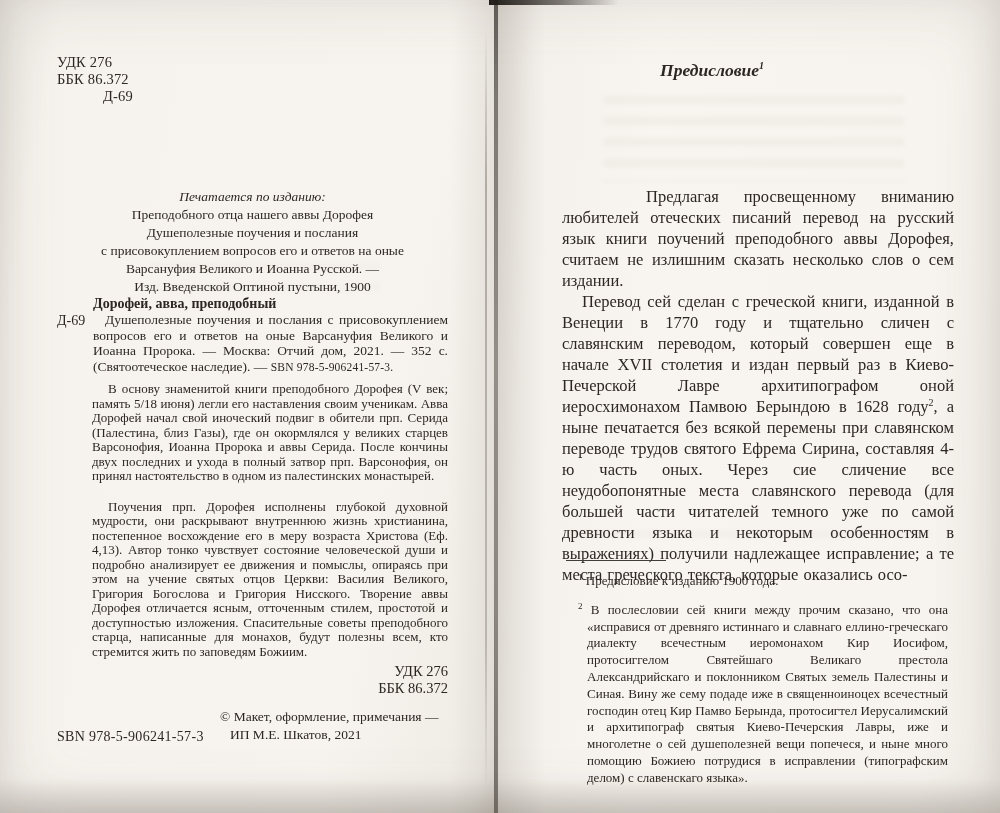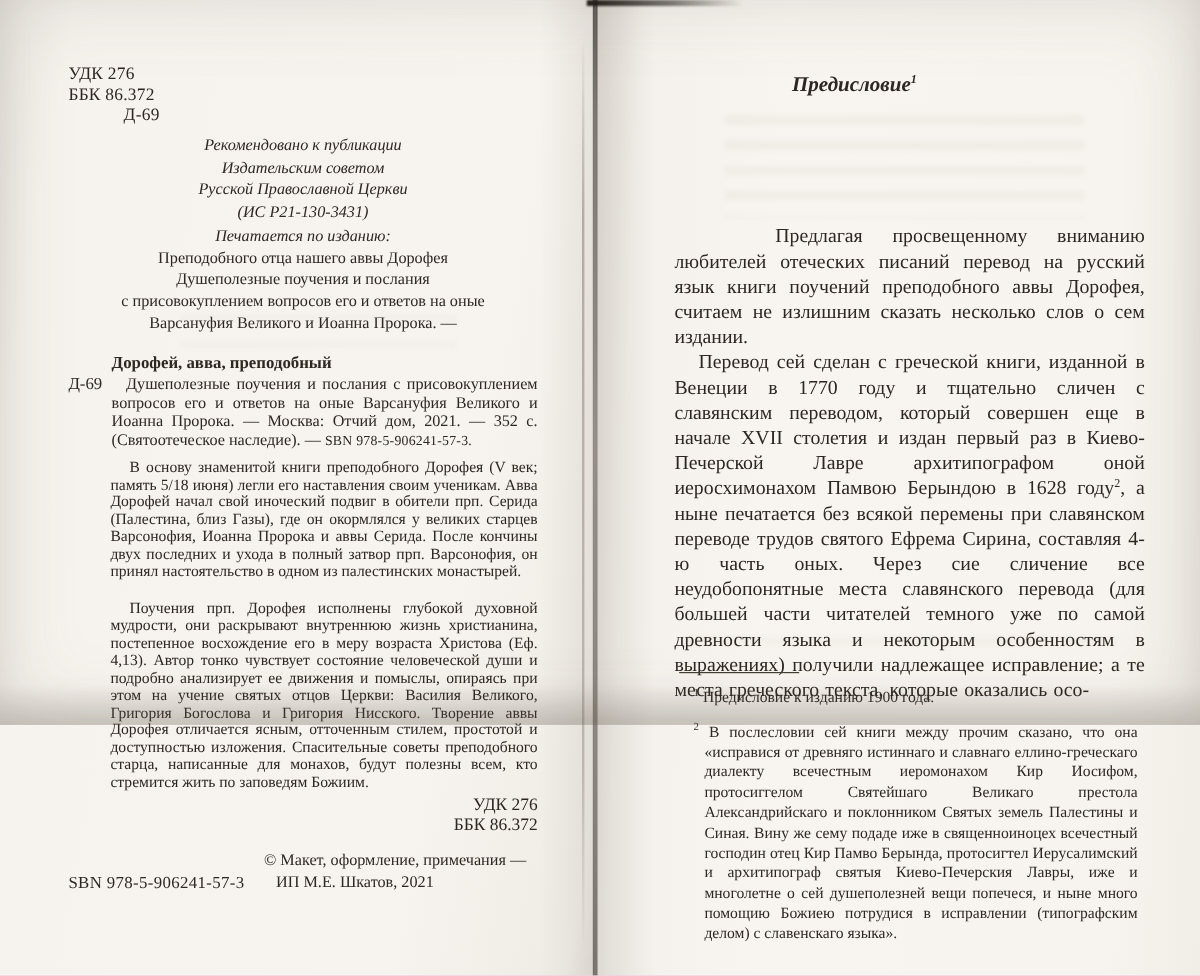--- a/index.html
+++ b/index.html
@@ -3,21 +3,21 @@
 <meta charset="utf-8">
 <style>
   html,body{margin:0;padding:0;}
   body{
     width:1000px;height:813px;overflow:hidden;
     background:#efece6;
     font-family:"Liberation Serif", serif;
     color:#2d2722;
     -webkit-font-smoothing:antialiased;
   }
-  .photo{position:relative;width:1000px;height:604px;background:#f9a8d4;}
+  .photo{position:relative;width:1000px;height:813px;background:#f9a8d4;}
   
   .page{position:absolute;top:0;height:813px;}
   .page-left{
     left:0;width:497px;
     background:linear-gradient(100deg,#eceae4 0%,#f6f3ee 10%,#f7f4ef 72%,#efece6 96%,#e6e2db 100%);
   }
   .page-right{
     left:497px;width:503px;
     background:linear-gradient(92deg,#e9e5de 0%,#f4f1ec 7%,#f8f5f0 30%,#f7f4ef 85%,#f1eee8 100%);
   }
@@ -102,33 +102,28 @@
     <div class="ghost ghost-r" style="left:107px;top:96px;"></div>
     <div class="ghost ghost-r2" style="left:73px;top:530px;"></div>
   </div>
 
   <div class="pl-abs pl-udk">
     <div>УДК 276</div>
     <div>ББК 86.372</div>
     <div class="code-line">Д-69</div>
   </div>
 
-  <div class="pl-abs pl-approval">
-    <div>Рекомендовано к публикации</div>
-    <div>Издательским советом</div>
-    <div>Русской Православной Церкви</div>
-    <div>(ИС Р21-130-3431)</div>
-  </div>
 
   <div class="pl-abs pl-edition">
     <div class="intro">Печатается по изданию:</div>
     <div>Преподобного отца нашего аввы Дорофея</div>
     <div>Душеполезные поучения и послания</div>
     <div>с присовокуплением вопросов его и ответов на оные</div>
-    <div>Варсануфия Великого и Иоанна Пророка. —</div>
+    <div>Варсануфия Великого и Иоанна Русской. —</div>
+    <div>Изд. Введенской Оптиной пустыни, 1900</div>
   </div>
 
   <div class="pl-abs pl-bib">
     <p class="author">Дорофей, авва, преподобный</p>
     <div class="desc-wrap">
       <span class="bib-code">Д-69</span>
       <p class="desc"><span>Душеполезные поучения и послания с присовокуплением вопросов его и ответов на оные Варсануфия Великого и Иоанна Пророка. — Москва: Отчий дом, 2021. — 352 с. (Святоотеческое наследие). — </span><span class="isbn-inline">SBN 978-5-906241-57-3.</span></p>
     </div>
   </div>
 

